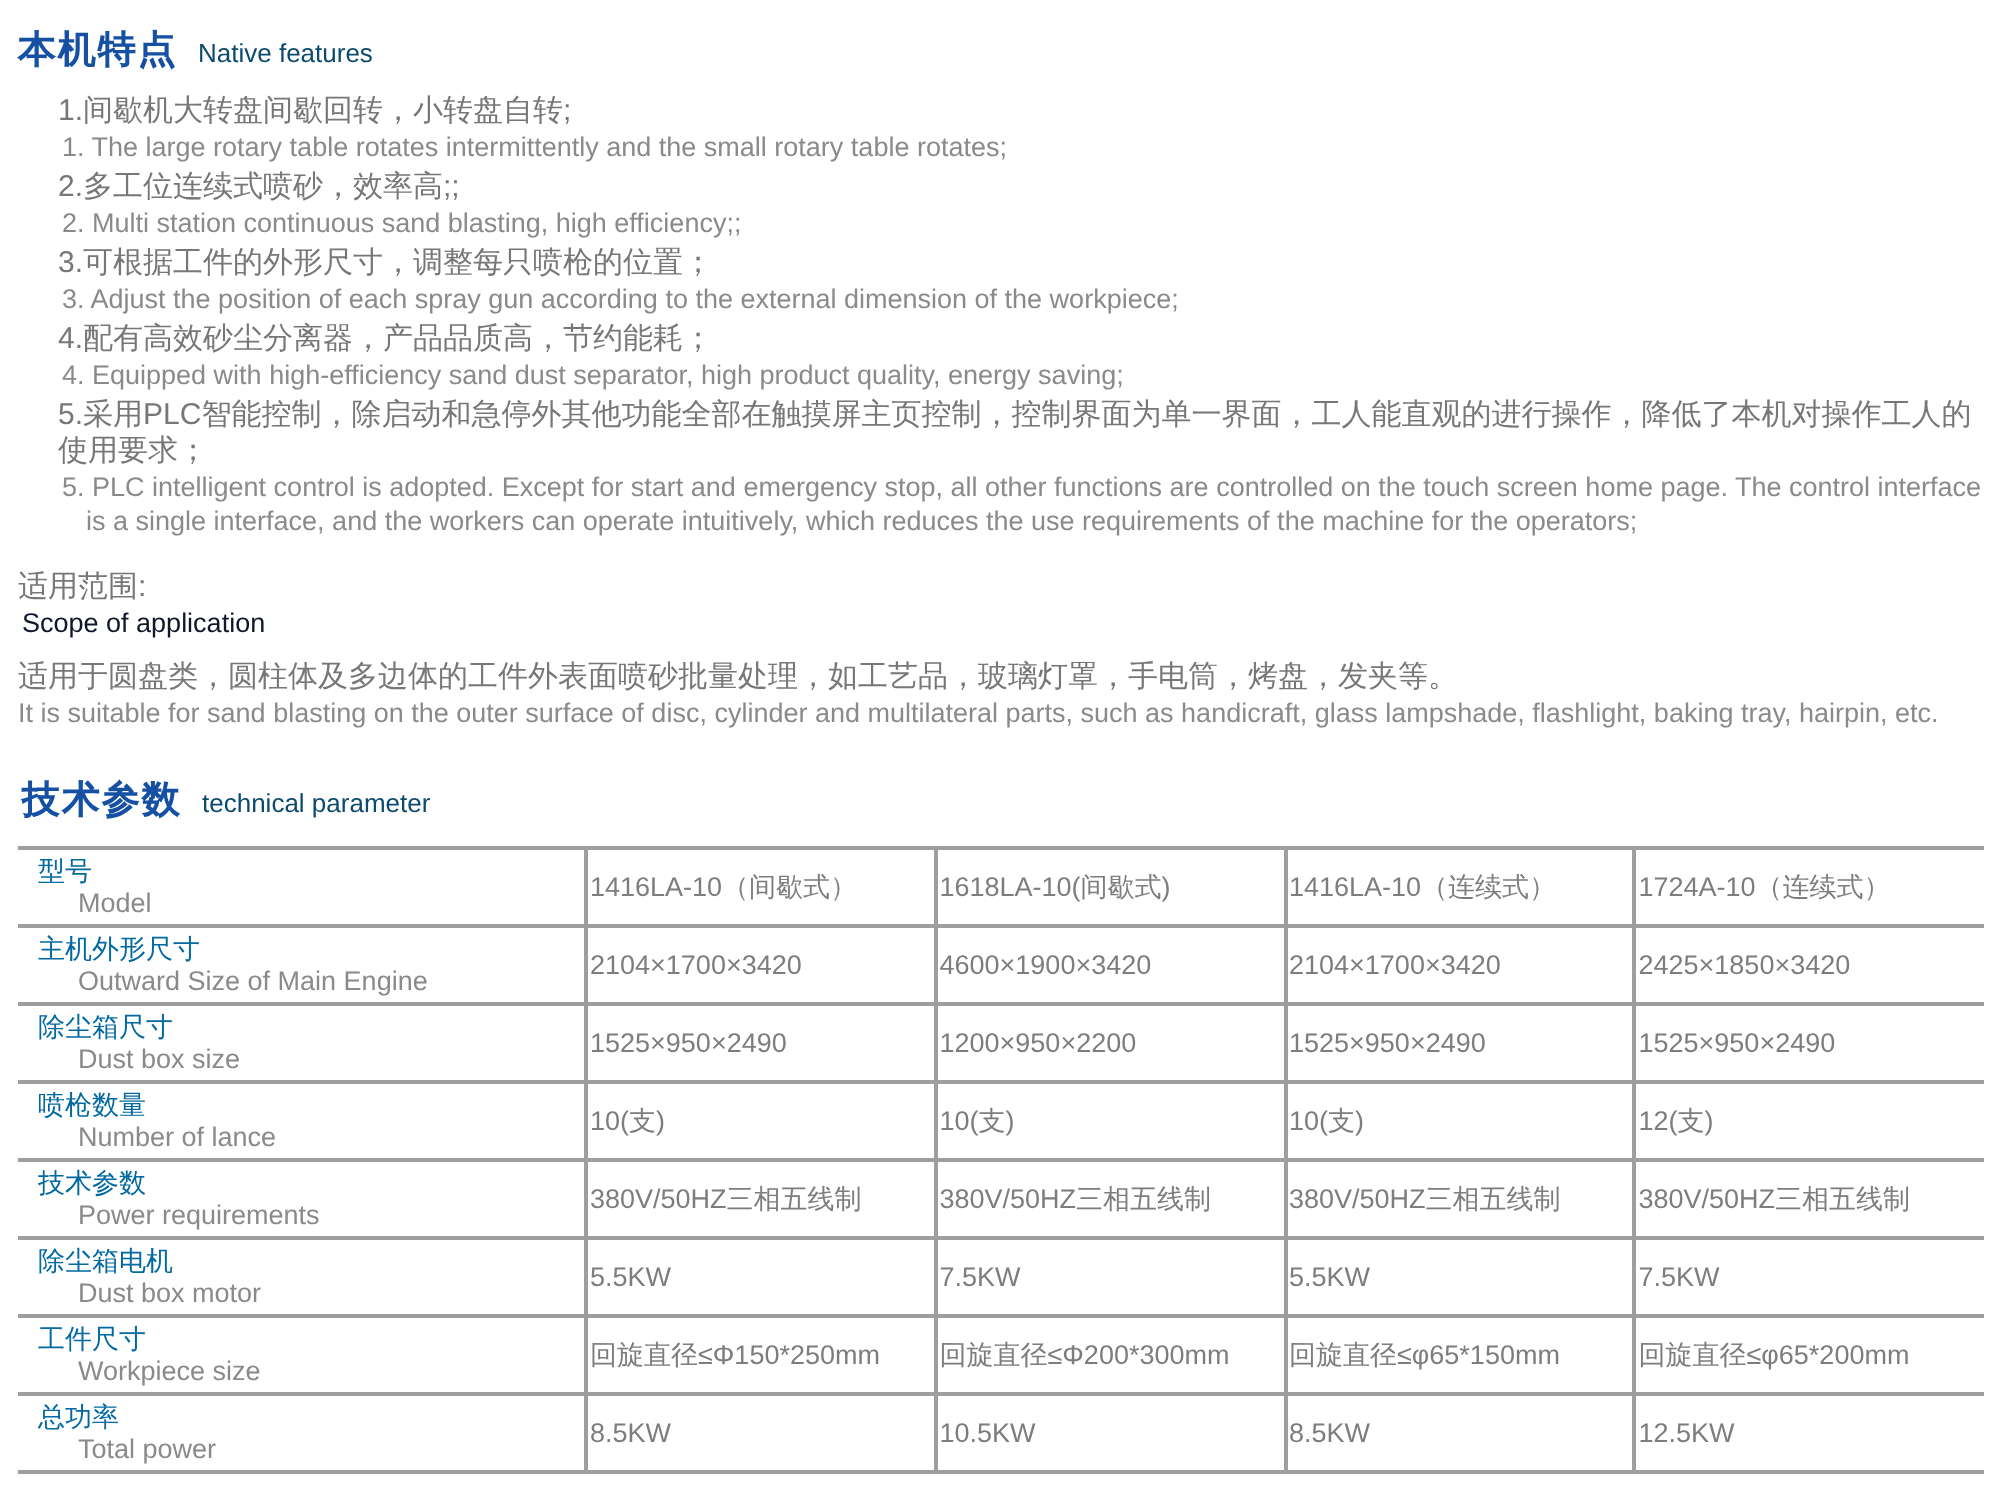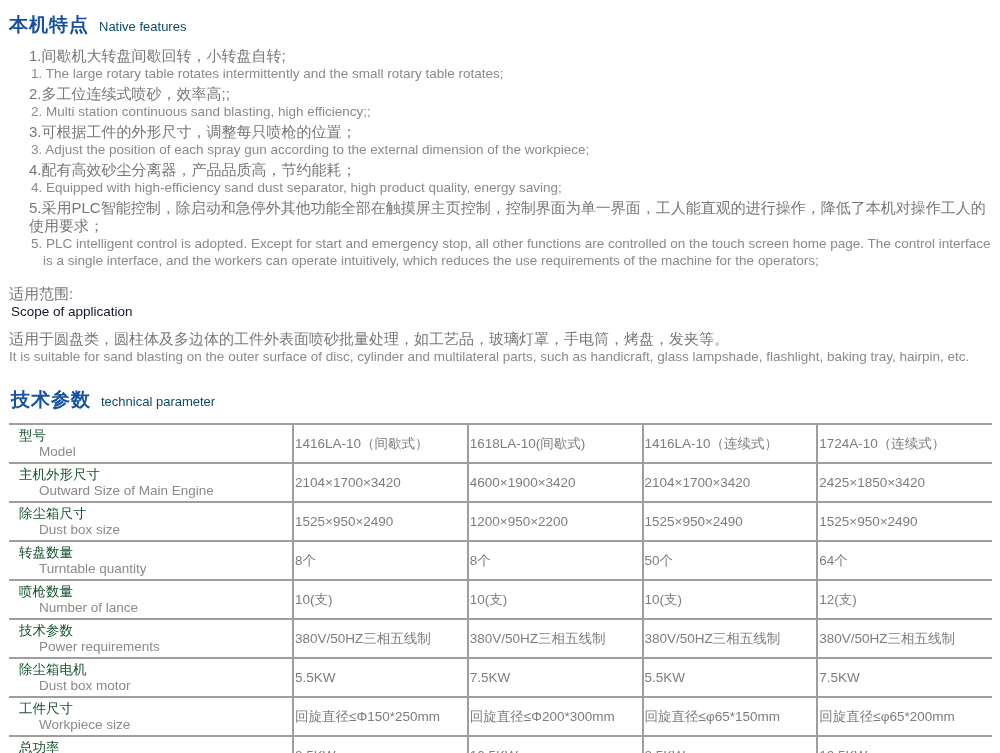--- a/index.html
+++ b/index.html
@@ -33,21 +33,21 @@
 
   
   table.params {
     margin-top:10px; width:983px; table-layout:fixed;
     border-collapse:collapse;
     border-top:2px solid #9e9e9e; border-bottom:2px solid #9e9e9e;
   }
   table.params td { border-bottom:2px solid #9e9e9e; height:35px; vertical-align:middle; }
   table.params tr td + td { border-left:2px solid #9e9e9e; }
   td.label { width:272px; padding-left:10px; }
-  .lbl-zh { font-size:13.5px; line-height:16px; color:#14532d; }
+  .lbl-zh { font-size:13.5px; line-height:16px; color:#0369a1; }
   .lbl-en { font-size:13.5px; line-height:16px; color:#8a8a8a;margin-left:20px; }
   td.val { font-size:13.5px; color:#7d7d7d; }
 </style>
 </head>
 <body>
 
 <div class="page">
 
   <div class="sec-header">
     <span class="sec-title-zh">本机特点</span>
@@ -116,30 +116,20 @@
           <div class="lbl-zh">除尘箱尺寸</div>
           <div class="lbl-en">Dust box size</div>
         </td>
         <td class="val">1525×950×2490</td>
         <td class="val">1200×950×2200</td>
         <td class="val">1525×950×2490</td>
         <td class="val">1525×950×2490</td>
       </tr>
       <tr>
         <td class="label">
-          <div class="lbl-zh">转盘数量</div>
-          <div class="lbl-en">Turntable quantity</div>
-        </td>
-        <td class="val">8个</td>
-        <td class="val">8个</td>
-        <td class="val">50个</td>
-        <td class="val">64个</td>
-      </tr>
-      <tr>
-        <td class="label">
           <div class="lbl-zh">喷枪数量</div>
           <div class="lbl-en">Number of lance</div>
         </td>
         <td class="val">10(支)</td>
         <td class="val">10(支)</td>
         <td class="val">10(支)</td>
         <td class="val">12(支)</td>
       </tr>
       <tr>
         <td class="label">

